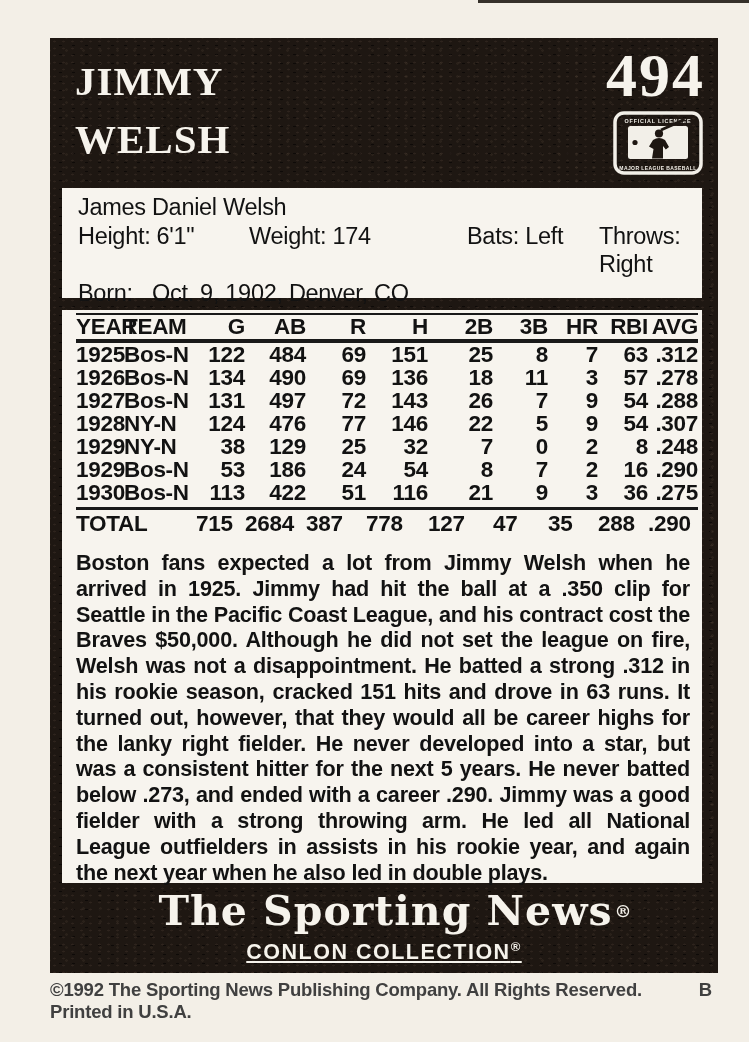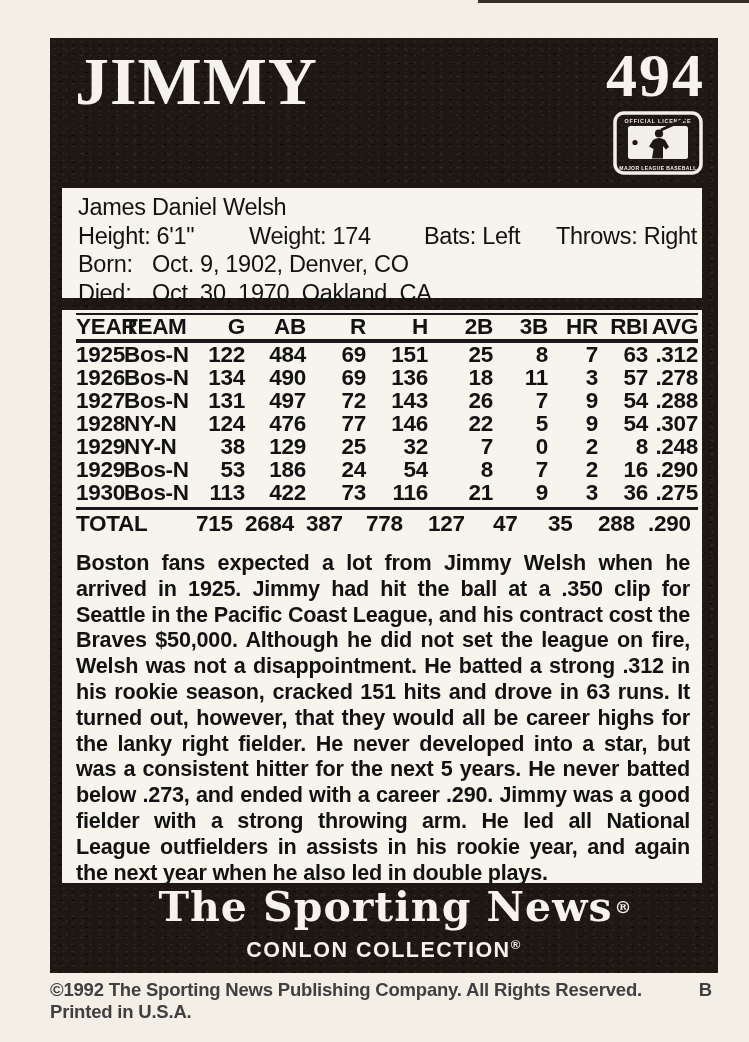--- a/index.html
+++ b/index.html
@@ -16,38 +16,38 @@
     background-image:
       radial-gradient(rgba(128,102,86,.16) 1px, transparent 1.5px),
       radial-gradient(rgba(0,0,0,.55) 1px, transparent 1.5px),
       radial-gradient(rgba(150,124,104,.10) 1.3px, transparent 1.8px);
     background-size:9px 7px,13px 9px,17px 13px;
     background-position:0 0,4px 3px,8px 6px;
   }
   .player-name{
     position:absolute;left:25px;top:14px;color:#f6f3ec;
     font-family:"Liberation Serif",serif;font-weight:bold;
-    font-size:68px;line-height:58px;letter-spacing:1px;white-space:nowrap;
+    font-size:41px;line-height:58px;letter-spacing:1px;white-space:nowrap;
   }
   .card-number{
     position:absolute;right:13px;top:6px;color:#f6f3ec;
     font-family:"Liberation Serif",serif;font-weight:bold;
     font-size:62px;line-height:62px;letter-spacing:2px;
   }
   .mlb-logo{position:absolute;right:15px;top:73px;width:90px;height:64px;}
   
   .panel{
     position:absolute;left:12px;width:640px;background:#f7f4ee;color:#121212;
   }
   .bio-panel{top:150px;height:110px;padding:5px 0 0 16px;box-sizing:border-box;
     font-weight:normal;font-size:23.5px;line-height:28.5px;letter-spacing:-0.3px;}
   .bio-attrs{display:flex;}
   .seg1{width:171px;flex:none;}
   .seg2{width:175px;flex:none;}
-  .seg3{width:132px;flex:none;}
+  .seg3{width:132px;flex:none;margin-left:43px;}
   .seg4{flex:1;}
   .bio-lbl{display:inline-block;width:74px;}
   
   .stats-panel{top:272px;height:573px;box-sizing:border-box;padding-top:3px;}
   table.stats{border-collapse:collapse;table-layout:fixed;width:622px;margin:0 0 0 14px;
     font-weight:bold;font-size:22.5px;color:#121212;letter-spacing:-0.3px;}
   table.stats th,table.stats td{padding:0;white-space:nowrap;overflow:visible;}
   thead th{border-top:2.5px solid #191919;border-bottom:4px solid #191919;
     padding-top:1px;padding-bottom:2px;line-height:24px;text-align:right;}
   thead th:nth-child(1),thead th:nth-child(2){text-align:left;}
@@ -57,39 +57,40 @@
   tfoot td{border-top:3.5px solid #191919;line-height:27px;text-align:left;}
   tfoot td:first-child{text-align:left;}
   .career-text{
     margin:13px 12px 0 14px;font-weight:bold;font-size:21.6px;line-height:25.8px;
     text-align:justify;letter-spacing:-0.2px;color:#121212;
   }
   
   .footer{position:absolute;left:0;right:0;bottom:8px;text-align:center;color:#f6f3ec;}
   .tsn-logo{font-family:"DejaVu Serif",serif;font-weight:bold;font-size:41px;line-height:46px;letter-spacing:1px;padding-left:23px;}
   .tsn-reg{font-size:17px;vertical-align:8px;margin-left:2px;}
-  .conlon{font-weight:bold;font-size:21.5px;line-height:30px;letter-spacing:1.5px;}
+  .conlon{font-weight:bold;font-size:21.5px;line-height:25px;letter-spacing:1.5px;text-decoration:underline;}
   .conlon sup{font-size:13px;}
   
   .copyright{
     position:absolute;left:50px;top:979px;width:668px;display:flex;justify-content:space-between;
     font-weight:bold;font-size:18.5px;line-height:22px;color:#404040;letter-spacing:-0.2px;
   }
   .print-code{margin-right:6px;}
 </style>
 </head>
 <body>
 
 <div class="page">
   <div class="top-sliver"></div>
 
   <div class="card">
 
     <div class="player-name">
       <div>JIMMY</div>
+      <div>WELSH</div>
     </div>
     <div class="card-number">494</div>
 
     <svg class="mlb-logo" viewBox="0 0 90 64">
       <rect x="2" y="2" width="86" height="60" rx="9" fill="none" stroke="#f2efe8" stroke-width="3.5"></rect>
       <text x="45" y="11.5" text-anchor="middle" font-size="5.4" font-weight="bold" fill="#f2efe8" letter-spacing="0.8">OFFICIAL LICENSEE</text>
       <rect x="15" y="15" width="60" height="33" rx="2.5" fill="#f2efe8"></rect>
       <g fill="#1e1712">
         <circle cx="46" cy="22.5" r="4.1"></circle>
         <path d="M40 29 q6 -4 12 0 l4 7 -3.2 2.6 -2.8 -3.6 v12.5 h-11 l1.5 -9.5 -4.5 -2.5 z"></path>
@@ -218,21 +219,21 @@
               <td>7</td>
               <td>2</td>
               <td>16</td>
               <td>.290</td>
             </tr>
             <tr>
               <td>1930</td>
               <td>Bos-N</td>
               <td>113</td>
               <td>422</td>
-              <td>73</td>
+              <td>51</td>
               <td>116</td>
               <td>21</td>
               <td>9</td>
               <td>3</td>
               <td>36</td>
               <td>.275</td>
             </tr>
           </tbody>
         <tfoot>
             <tr>

